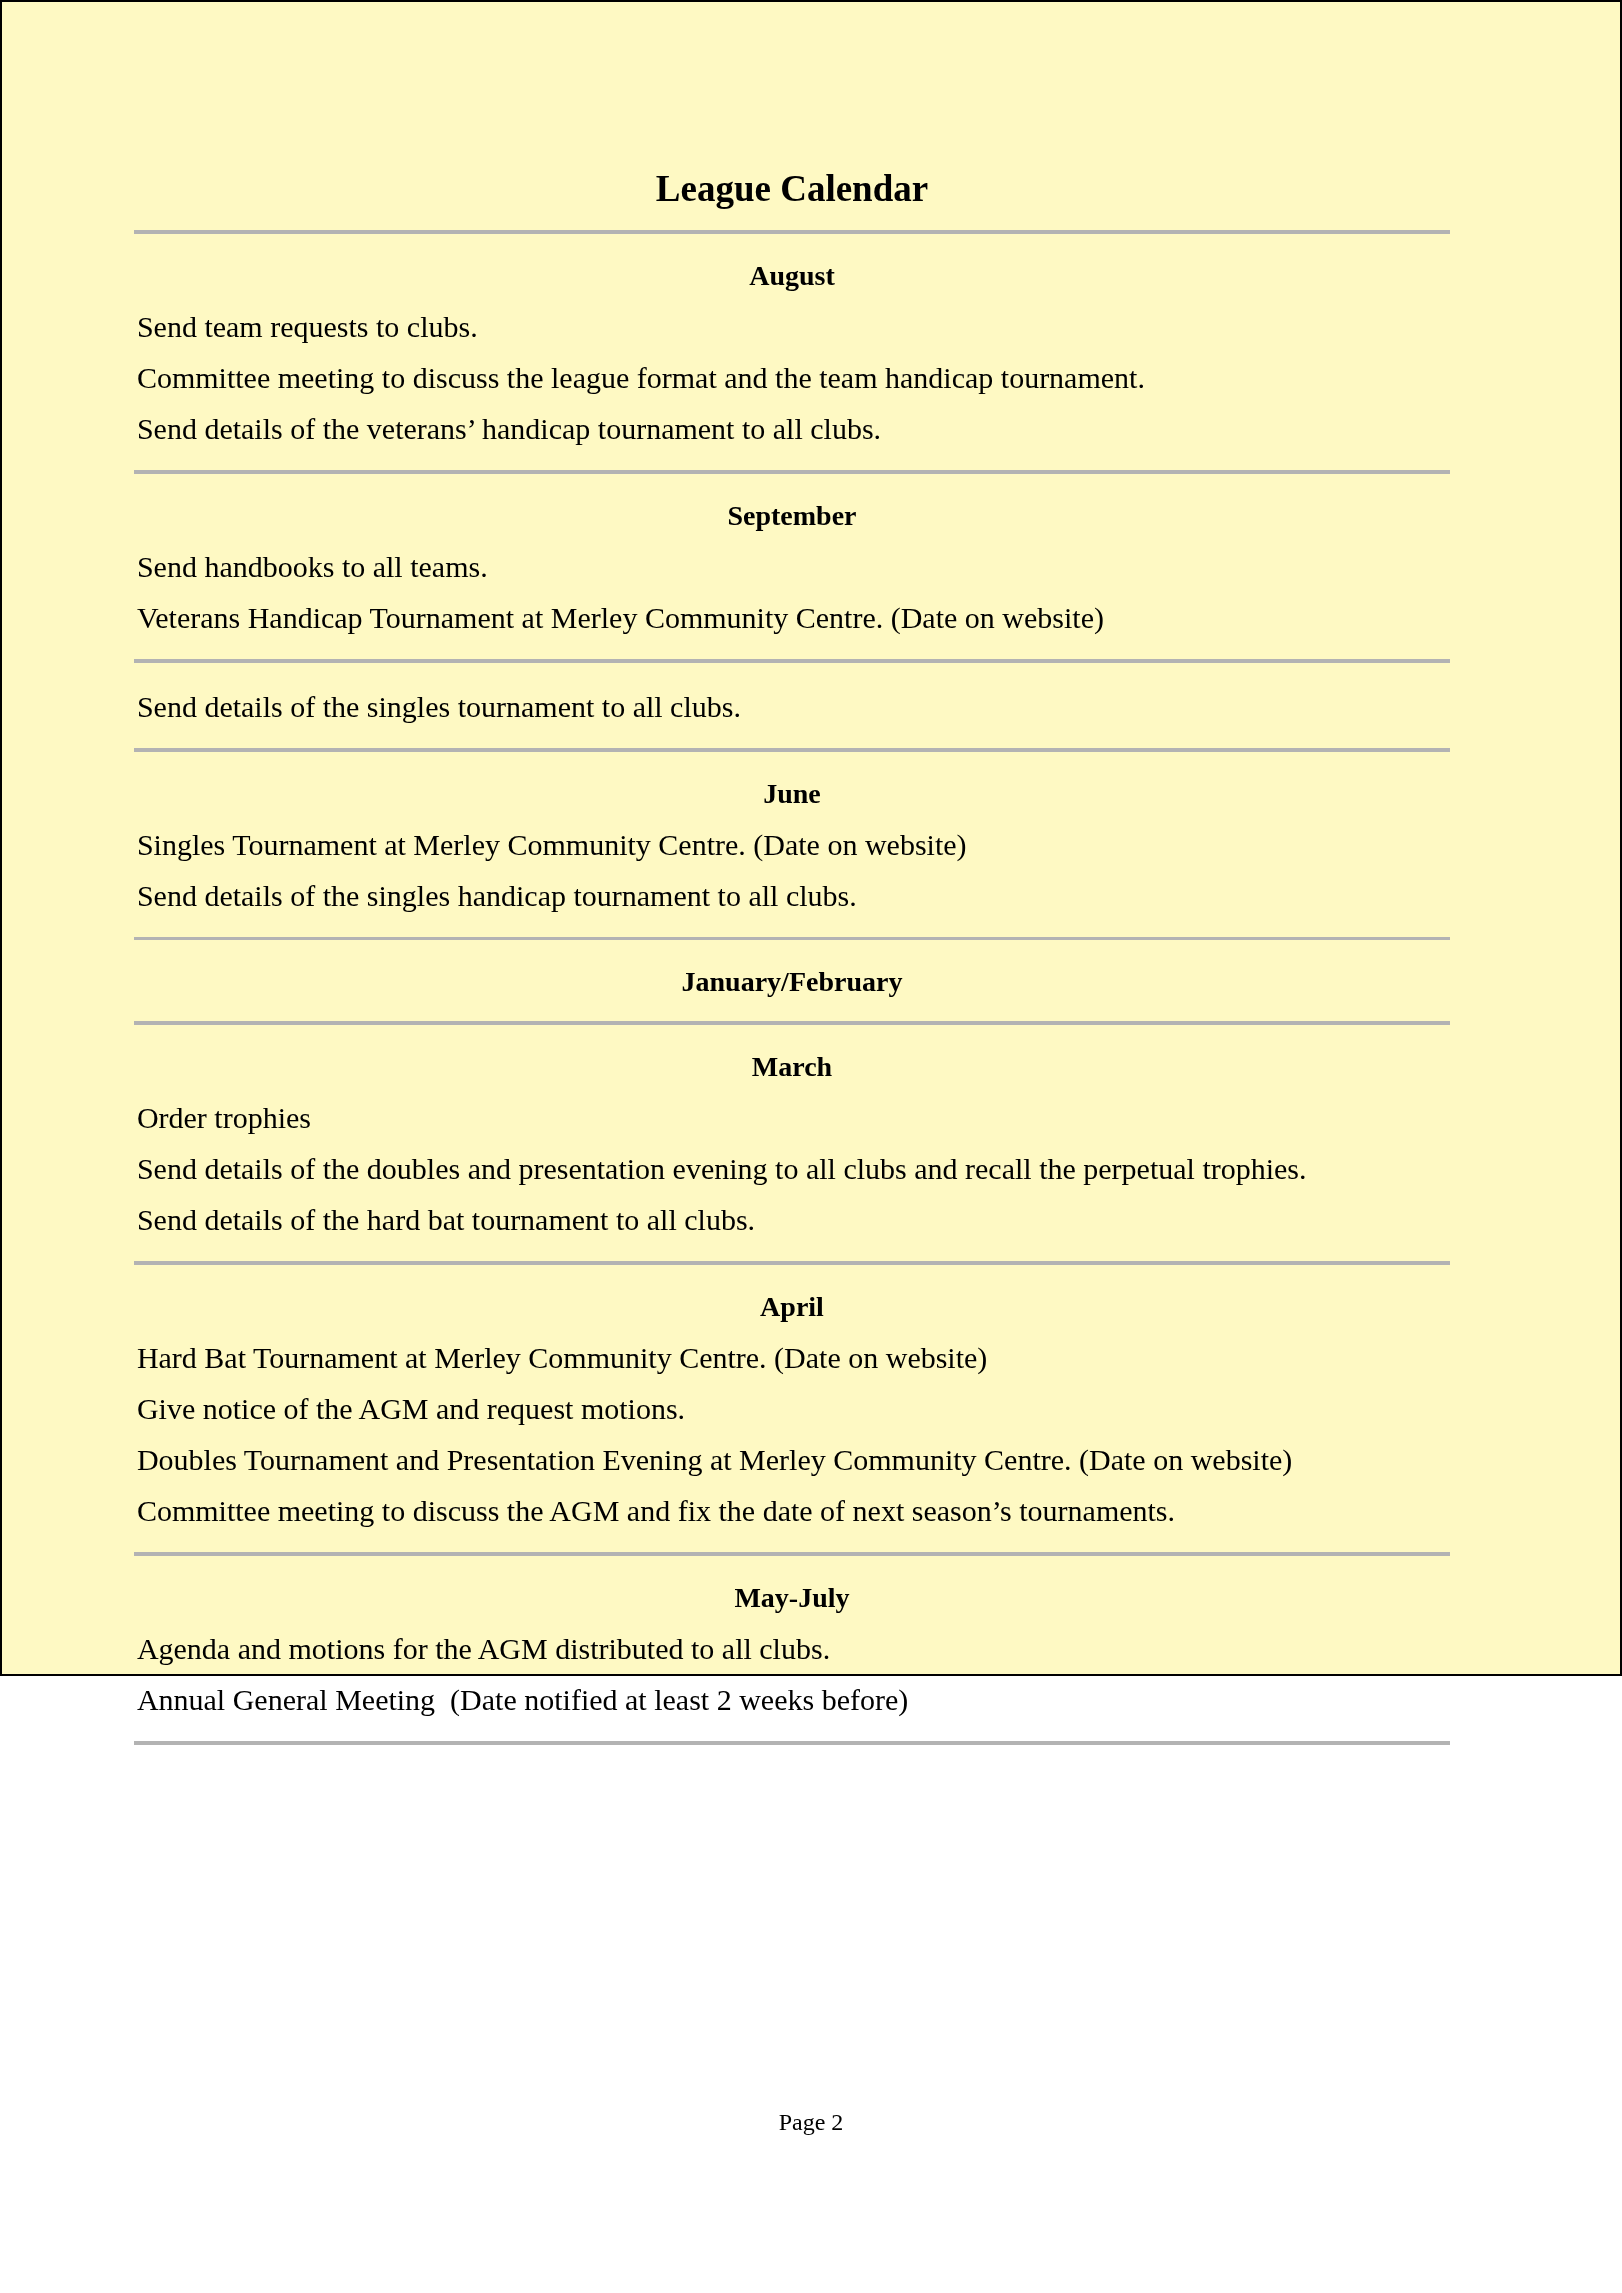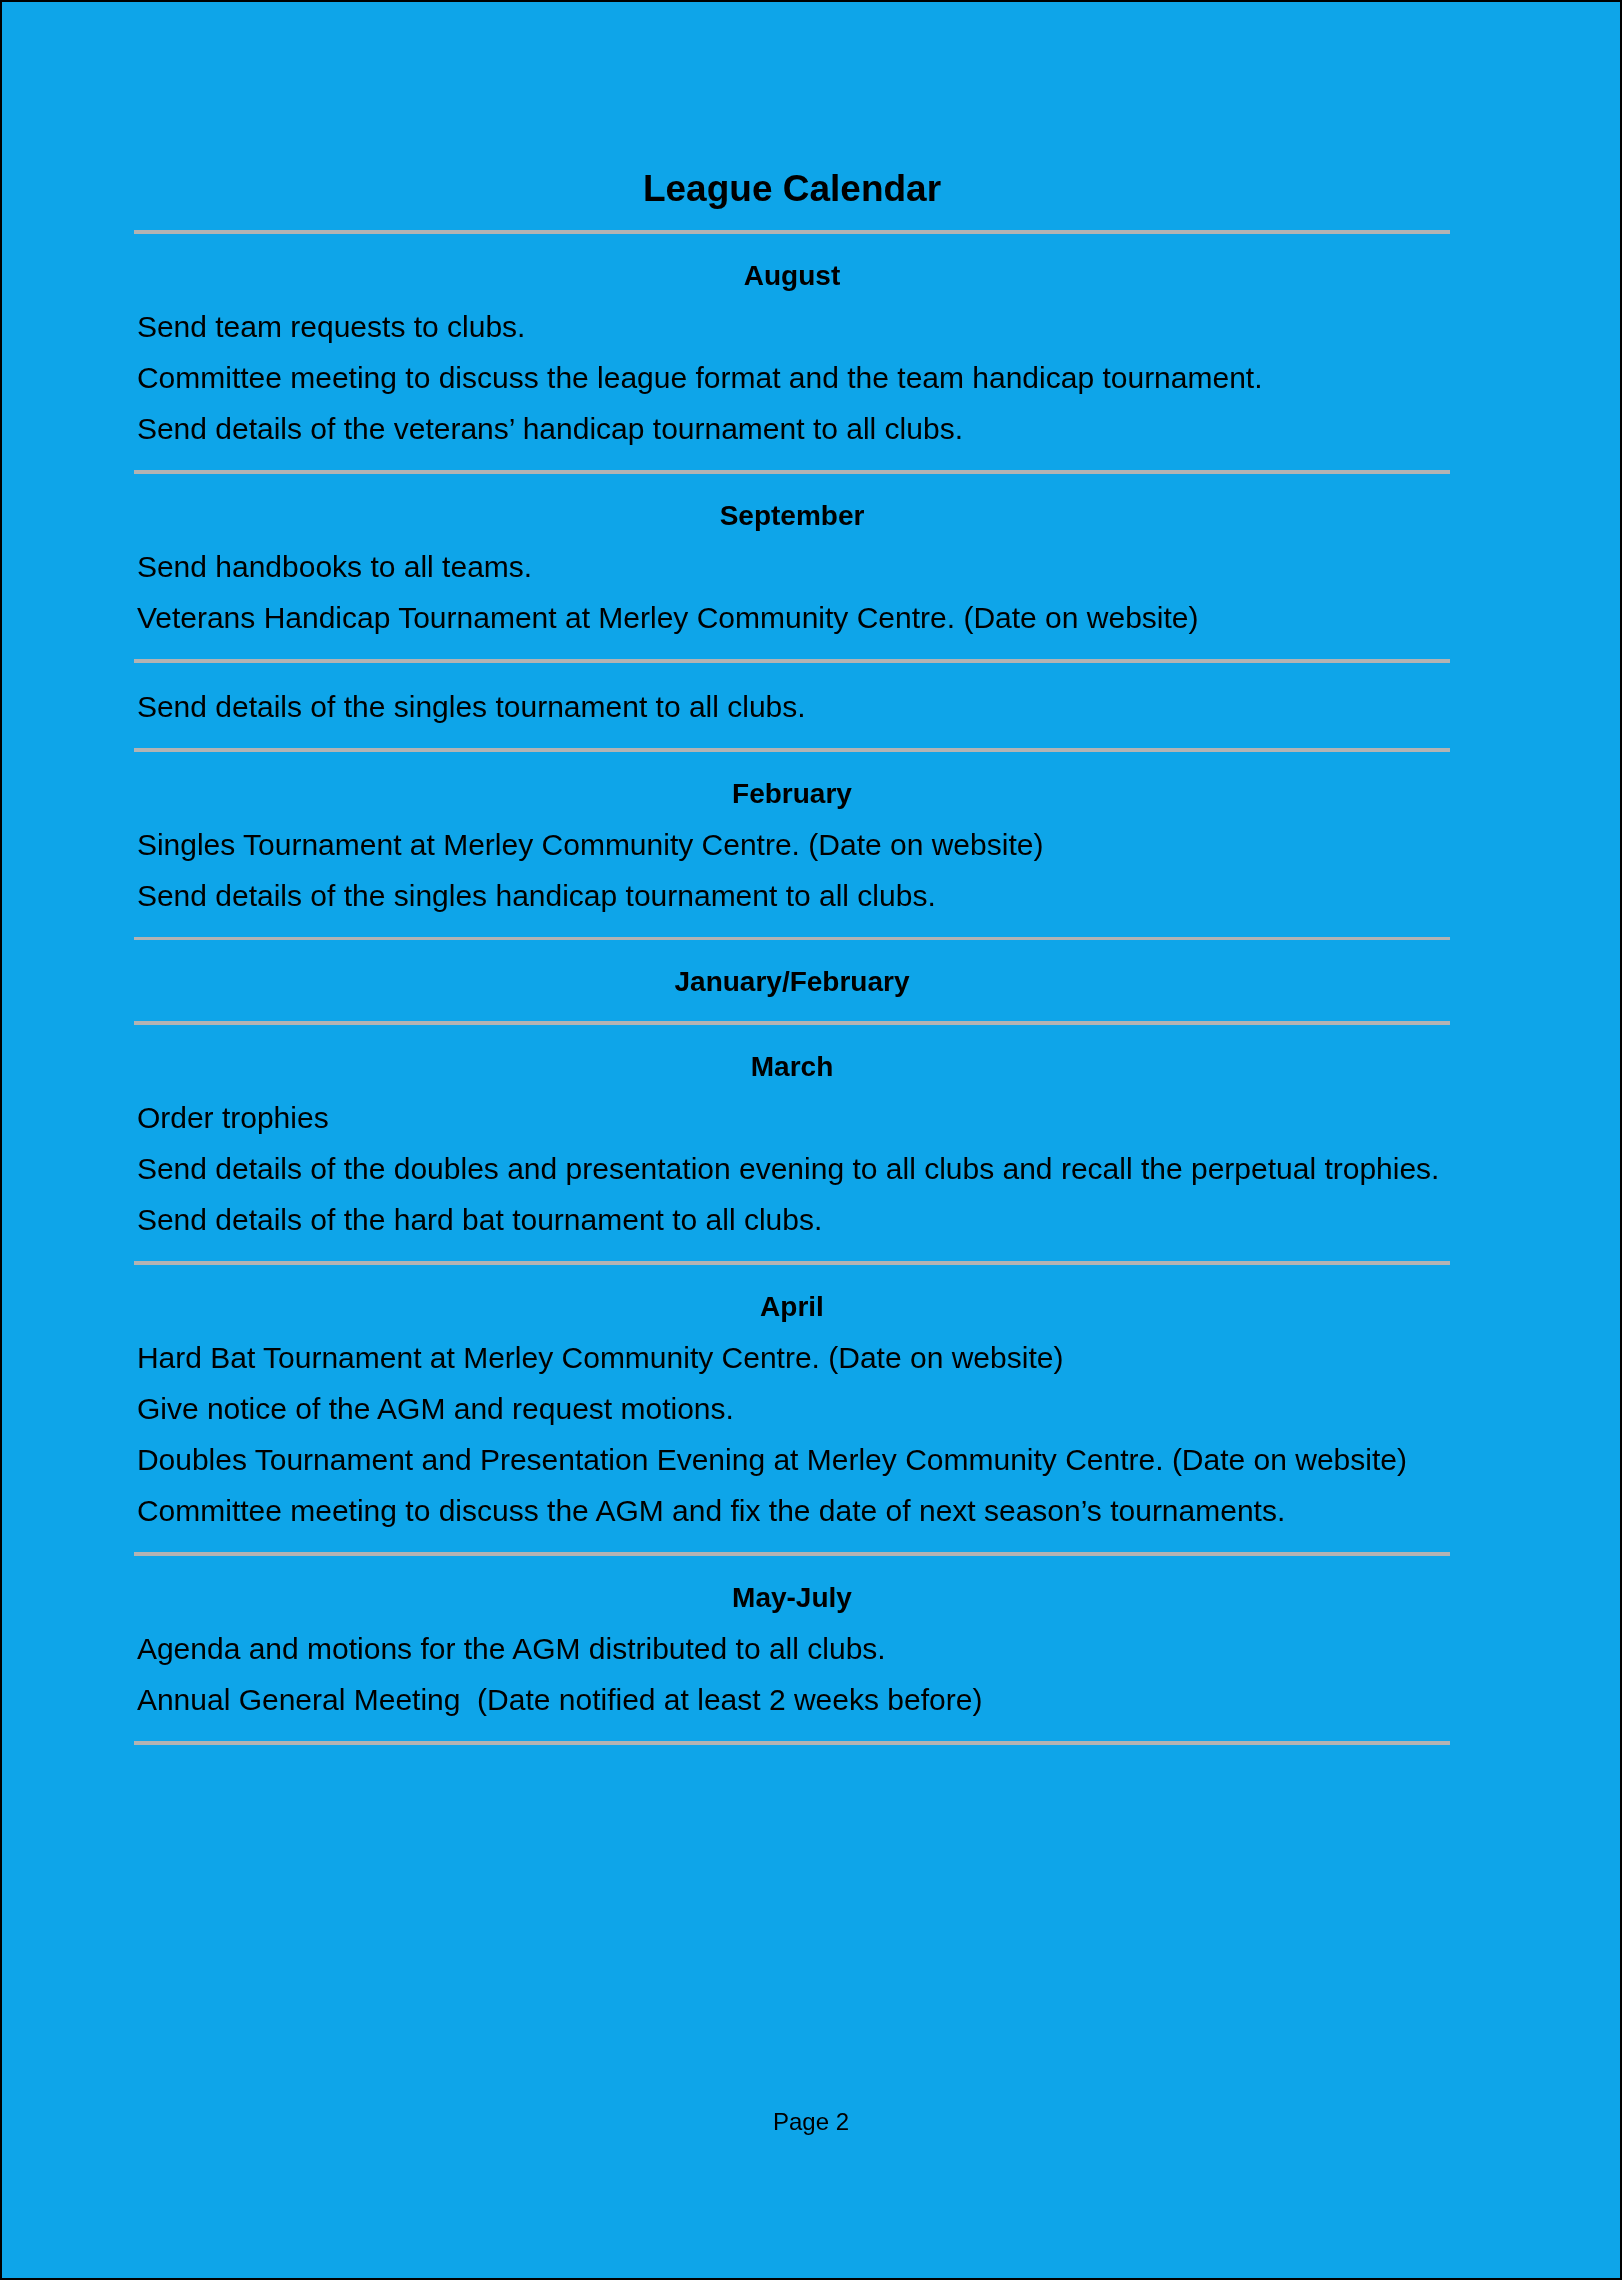--- a/index.html
+++ b/index.html
@@ -1,23 +1,23 @@
 <!DOCTYPE html>
 <html style="font-size:15px"><head>
 <meta charset="utf-8">
 <style>
   html, body { margin: 0; padding: 0; background: #ffffff; }
   body { width: 1622px; height: 2294px; position: relative; overflow: hidden; }
   .page {
     position: absolute; left: 0; top: 0;
-    width: 1622px; height: 2280px;
+    width: 1622px; height: 1676px;
     box-sizing: border-box;
     border: 2.8px solid #000000;
-    background: #0ea5e9;
-    font-family: Liberation Sans, sans-serif;
+    background: #fef9c3;
+    font-family: Liberation Serif, serif;
     color: #000000;
   }
   .content {
     position: absolute;
     left: 132px;
     top: 162px;
     width: 1316px;
   }
   .doc-title {
     margin: 0;
@@ -84,21 +84,21 @@
       <p class="item">Veterans Handicap Tournament at Merley Community Centre. (Date on website)</p>
     </div>
     <div class="rule"></div>
 
     <div class="section">
       <p class="item">Send details of the singles tournament to all clubs.</p>
     </div>
     <div class="rule"></div>
 
     <div class="section">
-      <h2 class="month">February</h2>
+      <h2 class="month">June</h2>
       <p class="item">Singles Tournament at Merley Community Centre. (Date on website)</p>
       <p class="item">Send details of the singles handicap tournament to all clubs.</p>
     </div>
     <div class="rule"></div>
 
     <div class="section">
       <h2 class="month">January/February</h2>
     </div>
     <div class="rule"></div>
 

